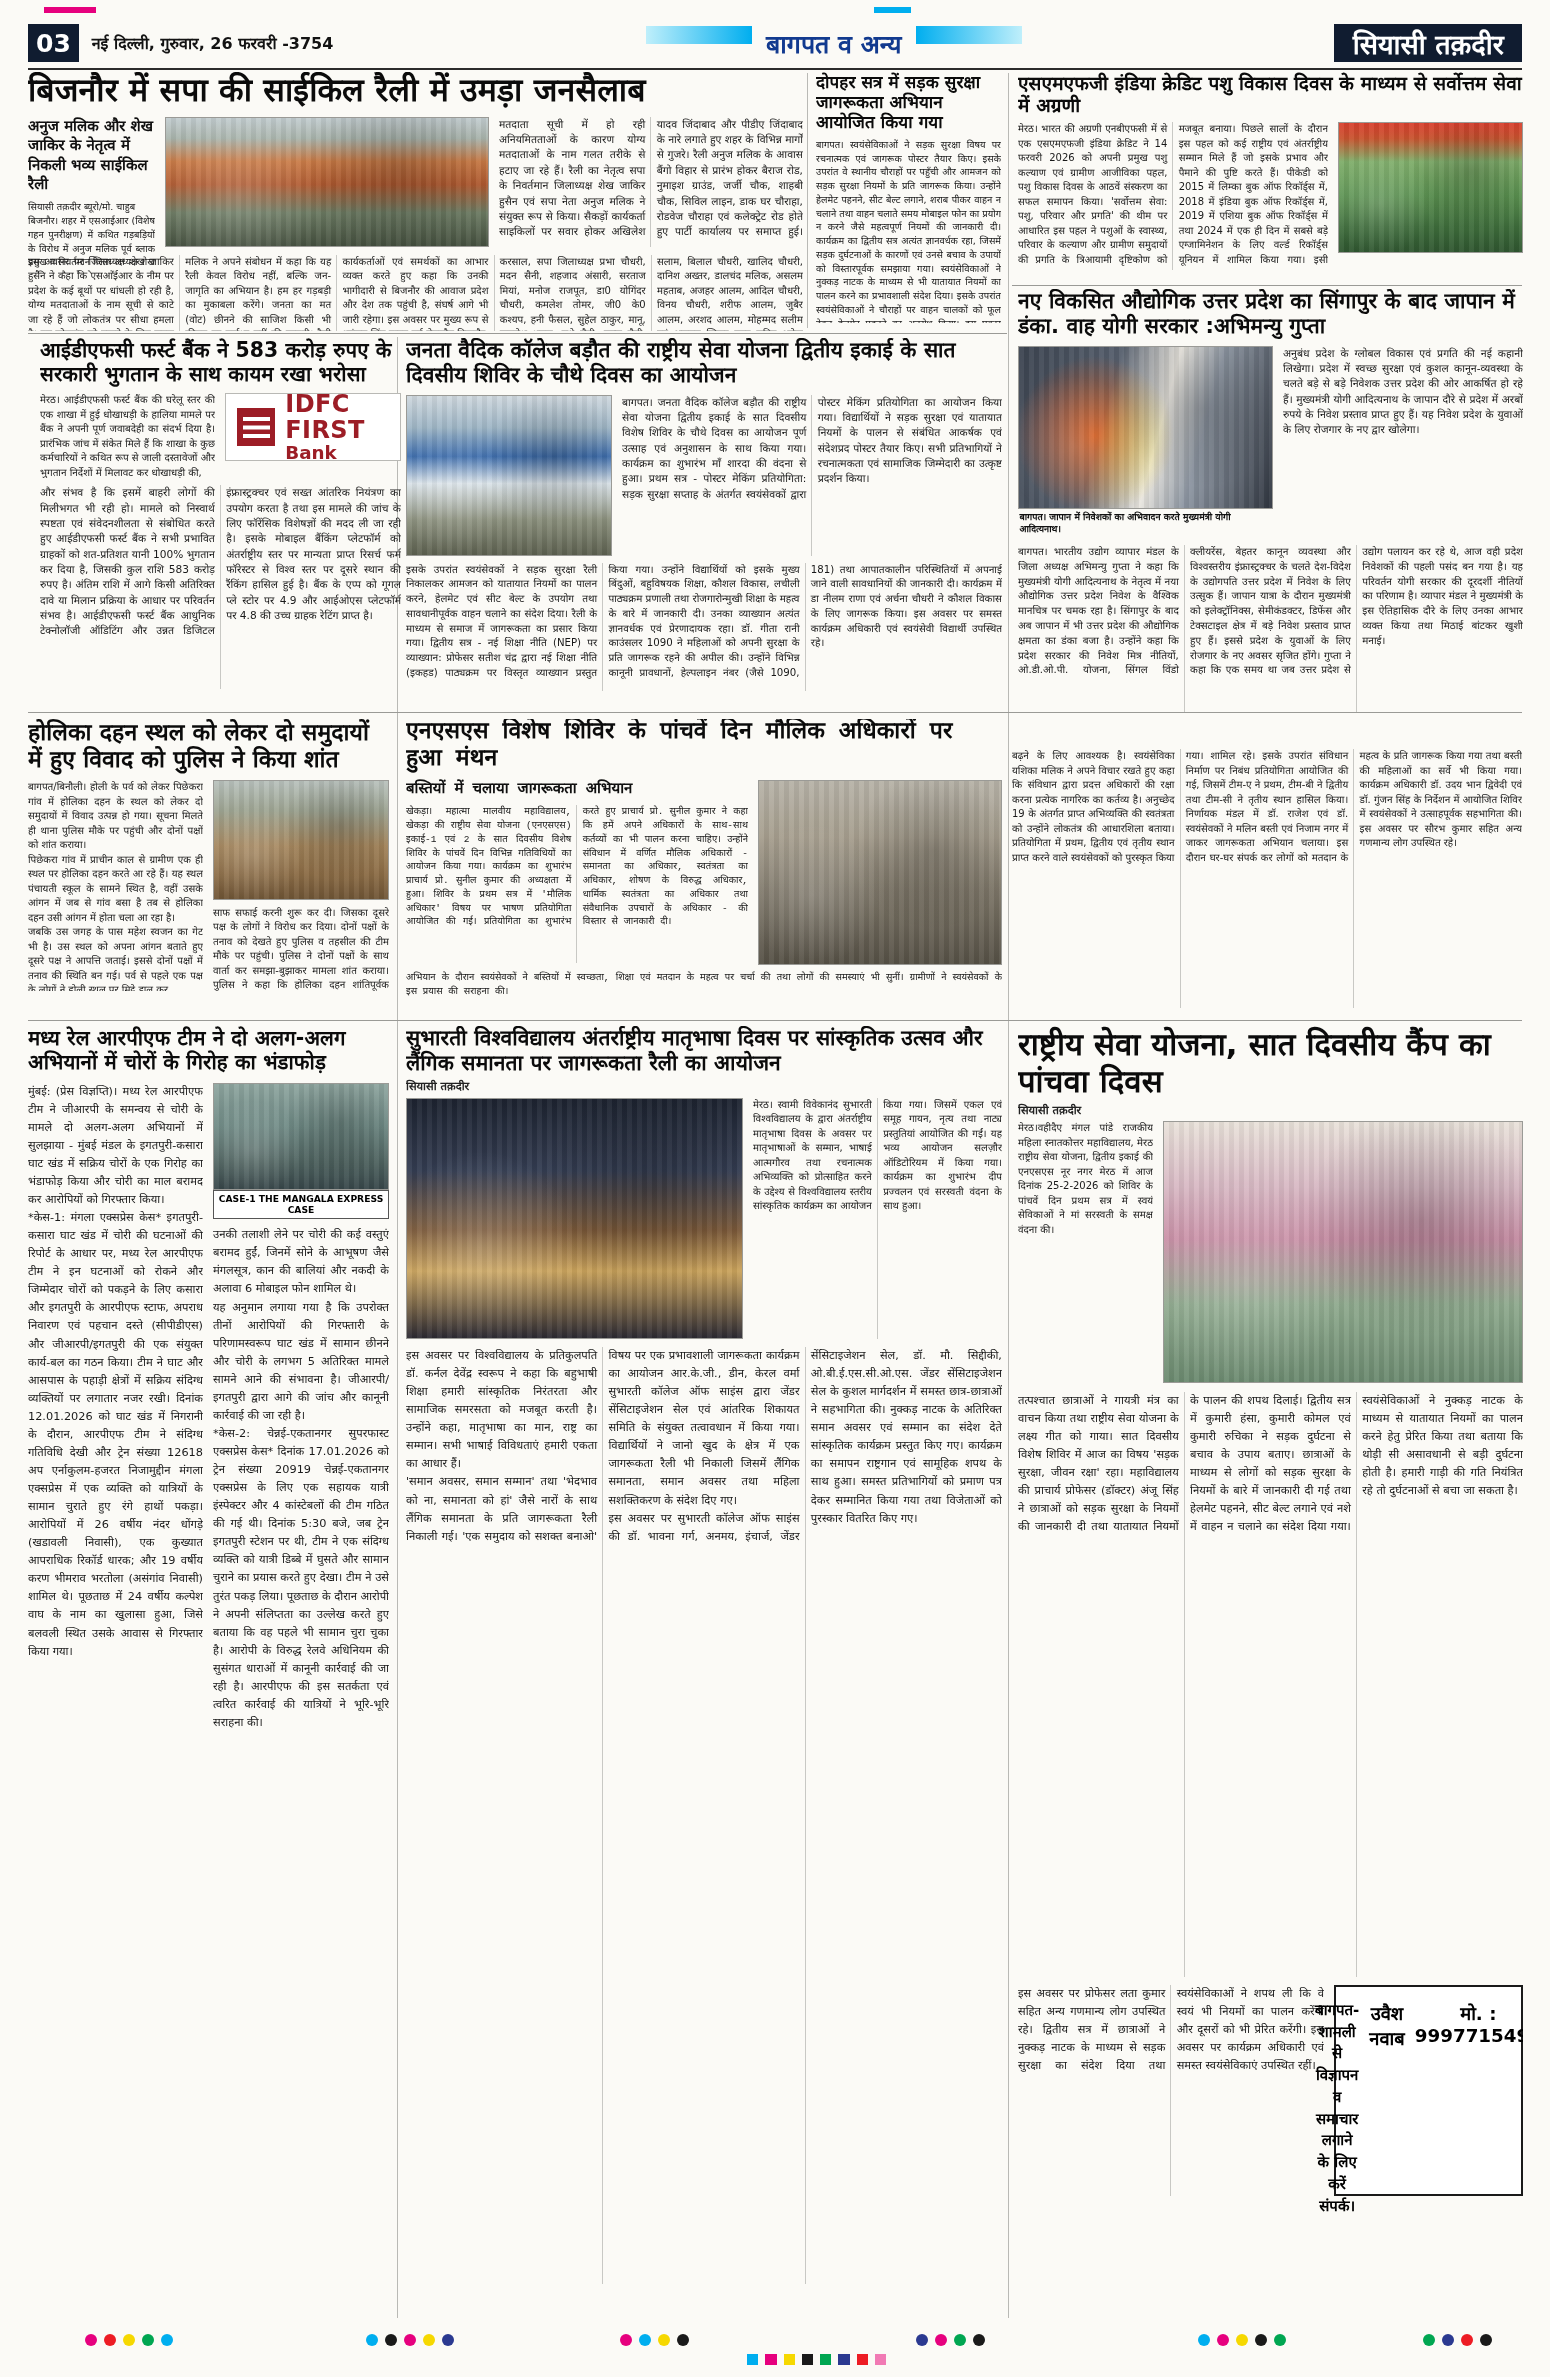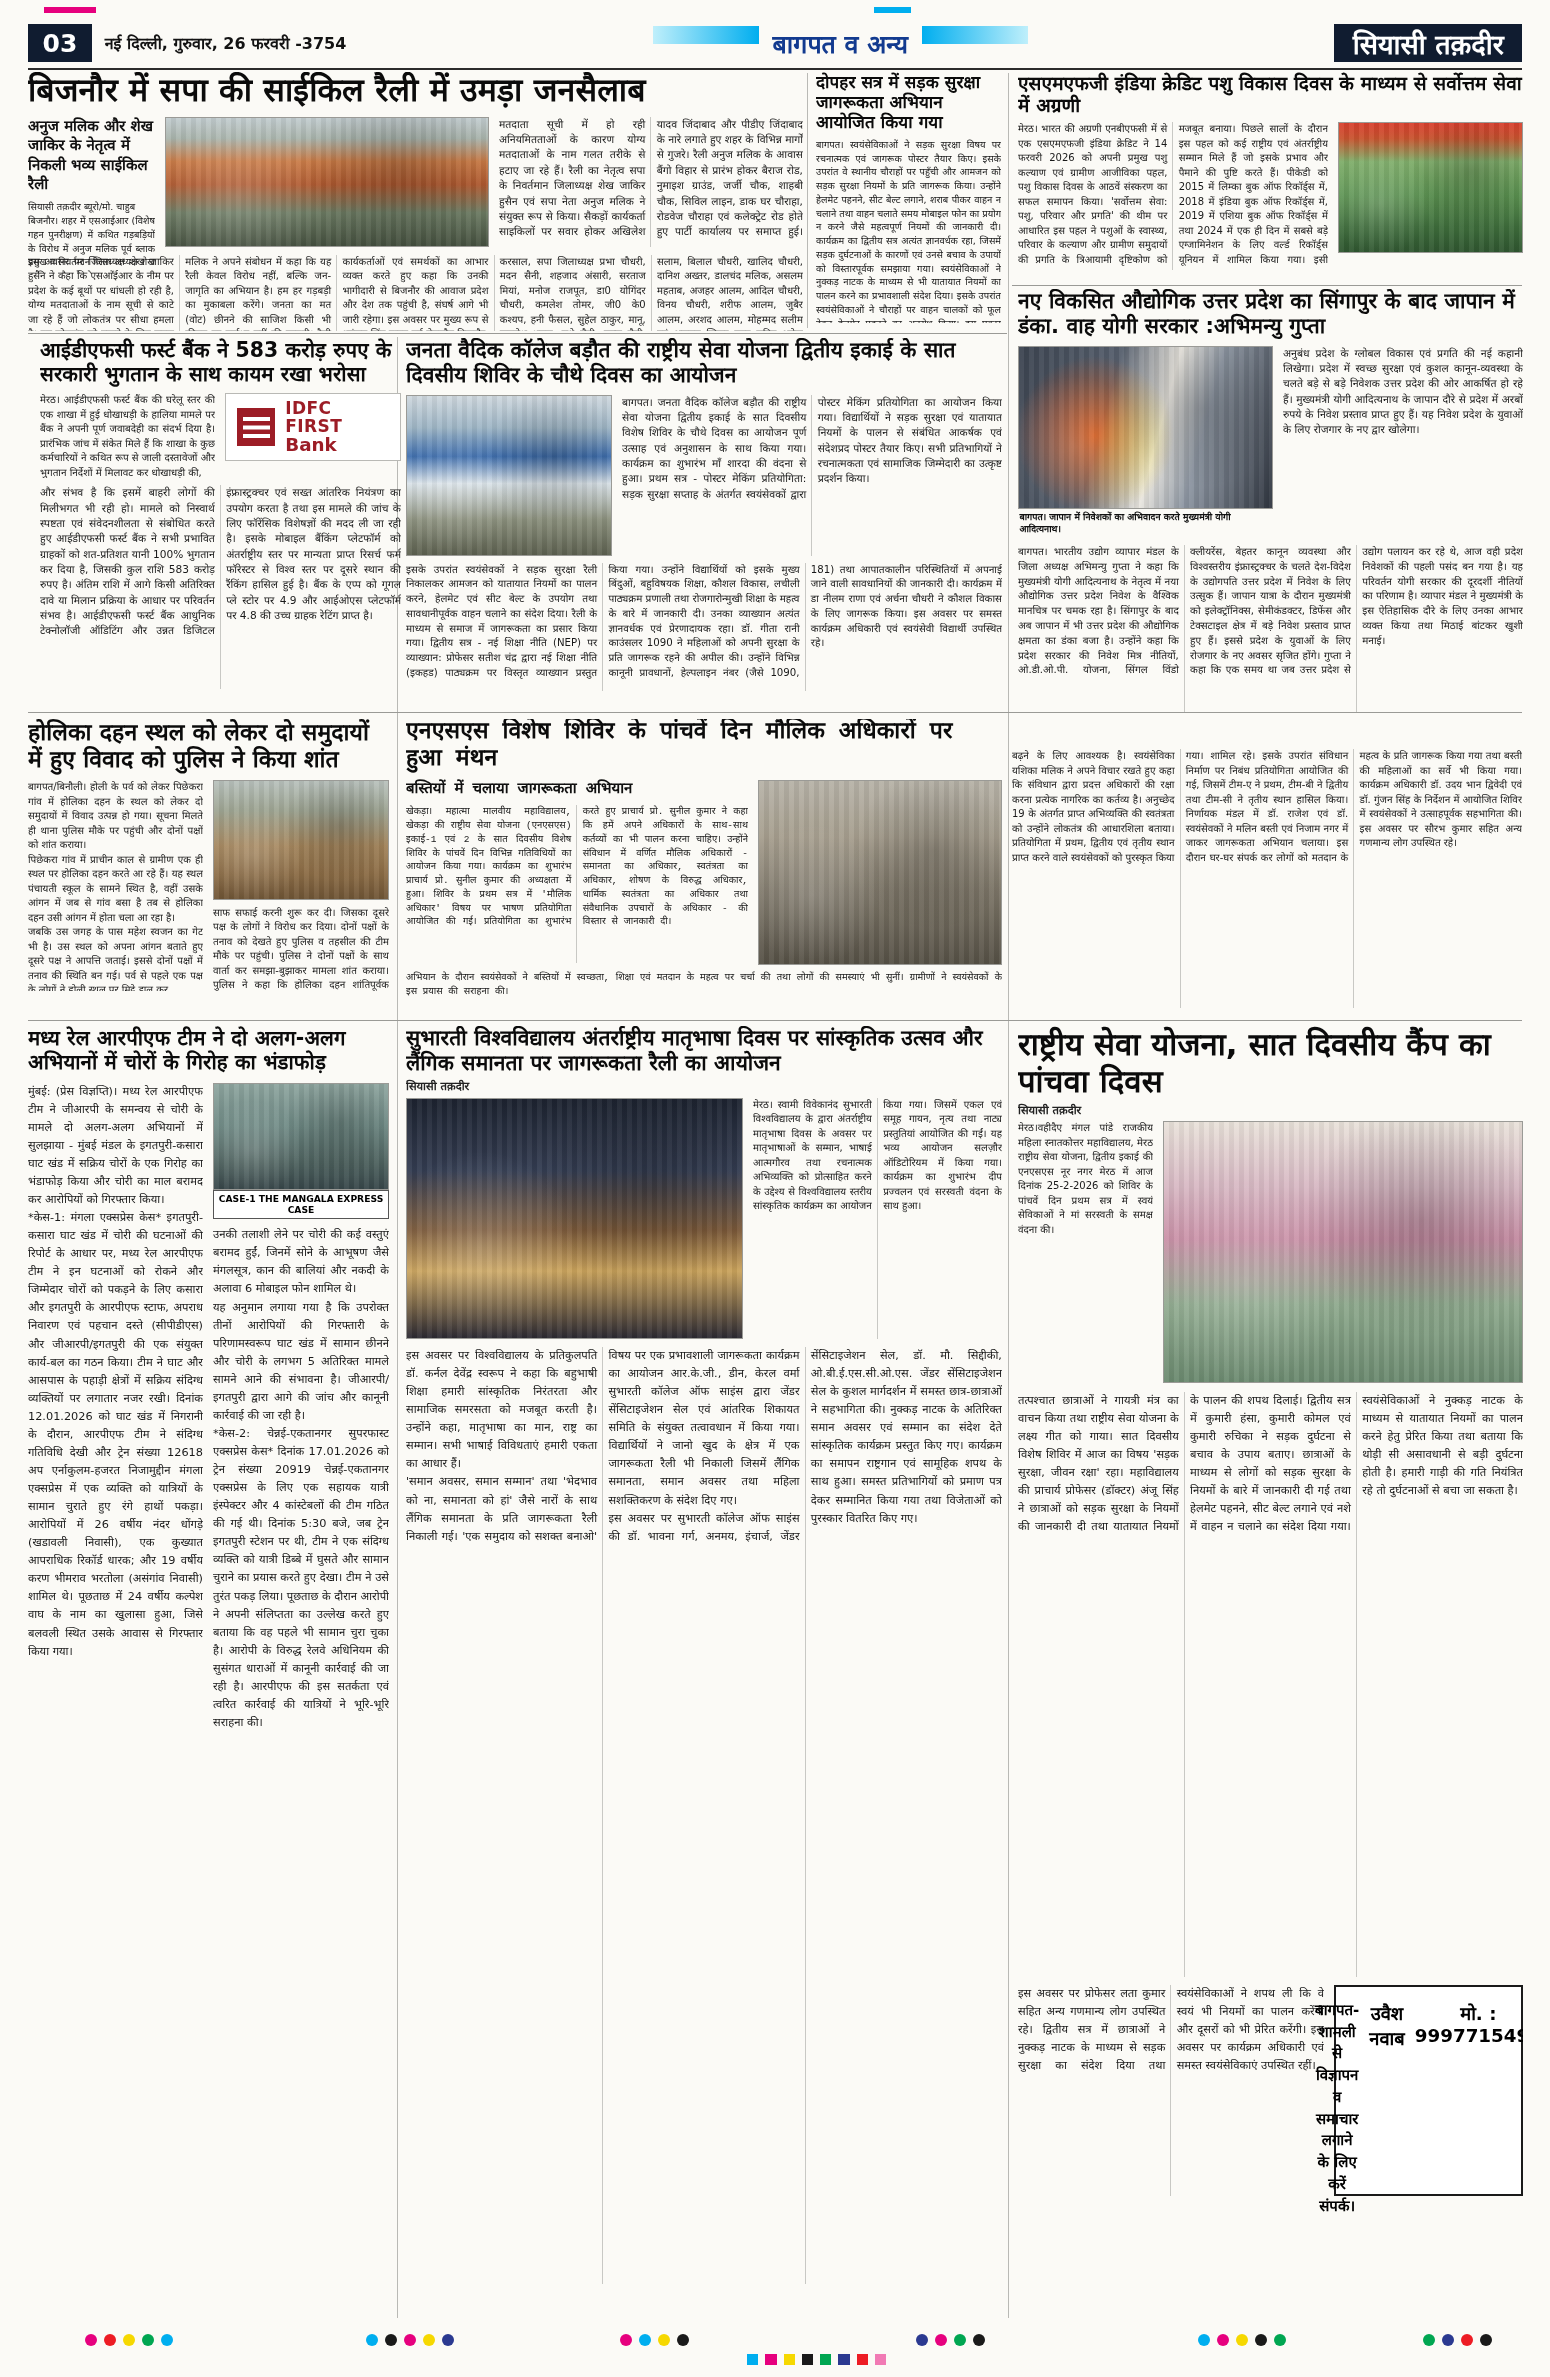--- a/index.html
+++ b/index.html
@@ -23,21 +23,21 @@
      background: radial-gradient(circle at 22% 62%, rgba(255,255,255,.16), transparent 32%),
                  radial-gradient(circle at 72% 38%, rgba(0,0,0,.18), transparent 38%),
                  repeating-linear-gradient(90deg, rgba(255,255,255,.05) 0 5px, rgba(0,0,0,.05) 5px 10px); }
   .caption { font-size:9.2px; font-weight:700; color:#111; padding:2.8px 1.4px; line-height:1.3; }
   .cap-box { border:0.7px solid #555; background:#fff; text-align:center; font-size:9.2px; font-weight:700; padding:2.8px 1.4px; }
   .vline { background:#b9b9b5; width:0.7px; }
   .hline { background:#9a9a96; height:0.7px; }
   .hline-strong { background:#2c2c2c; height:2.1px; }
 
   
-  .num-box { background:#101c30; color:#fff; font-weight:800; font-size:25px; width:64px; height:38px;
+  .num-box { background:#101c30; color:#fff; font-weight:800; font-size:25px; width:51px; height:38px;
              display:flex; align-items:center; justify-content:center; }
   .masthead-box { background:#101c30; color:#fff; font-weight:800; font-size:27px; padding:2.8px 18.3px; height:38px;
                   display:flex; align-items:center; }
   .date-text { font-weight:700; font-size:16px; color:#131313; }
   .section-title { font-weight:800; font-size:25px; color:#123a8f; }
   .cyanbar { height:18.3px; width:106px; background:linear-gradient(90deg,#bfeffb,#00aeef); }
   .cyanbar.rev { background:linear-gradient(270deg,#bfeffb,#00aeef); }
 
   
   .ph-rally { background:linear-gradient(180deg,#c3cdd0 0%,#aab5ad 16%,#c97a45 34%,#b05a30 52%,#6b7a62 74%,#45503f 100%); }
@@ -49,21 +49,21 @@
   .ph-nss-street { background:linear-gradient(180deg,#b7b3a8 0%,#a79f8f 30%,#7d7668 60%,#565146 100%); }
   .ph-rpf { background:linear-gradient(180deg,#8fa6a0 0%,#6f8a85 40%,#4e625f 75%,#38474a 100%); }
   .ph-subharti { background:linear-gradient(180deg,#1d2330 0%,#343d52 30%,#7c5a3a 55%,#caa35c 72%,#2c2a33 100%); }
   .ph-nss-girls { background:linear-gradient(180deg,#e9e2da 0%,#d8b9c4 25%,#c98fa6 45%,#8faa8e 70%,#6c8a70 100%); }
 
   
   .idfc-box { border:0.7px solid #b9b9b5; background:#fff; display:flex; align-items:center; gap:10px; padding:10px 11.3px; }
   .idfc-mark { width:38px; height:38px; background:#9c1d26; position:relative; flex:none; }
   .idfc-mark::before { content:""; position:absolute; left:5.6px; right:5.6px; top:8.5px; height:4.2px; background:#fff; box-shadow:0 8.5px 0 #fff, 0 17px 0 #fff; }
   .idfc-text { color:#9c1d26; font-weight:800; line-height:1.05; }
-  .idfc-text .t { font-size:17px; letter-spacing:0.4px; }
+  .idfc-text .t { font-size:24px; letter-spacing:0.4px; }
   .idfc-text .b { font-size:18.3px; }
 
   
   .contact-box { border:2.1px solid #1a1a1a; background:#fff; text-align:center; padding:12.7px 8.5px;
                  display:flex; flex-direction:row; justify-content:center; gap:10px; }
   .contact-box .l1 { font-size:15px; font-weight:700; line-height:1.45; }
   .contact-box .nm { font-size:18.3px; font-weight:800; }
   .contact-box .ph { font-size:18.3px; font-weight:800; }
 
   

